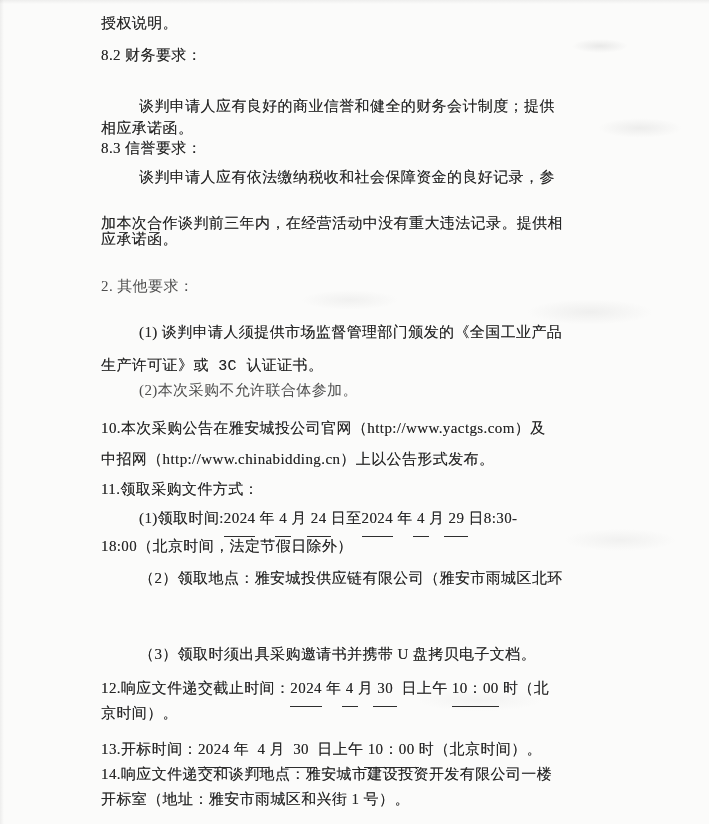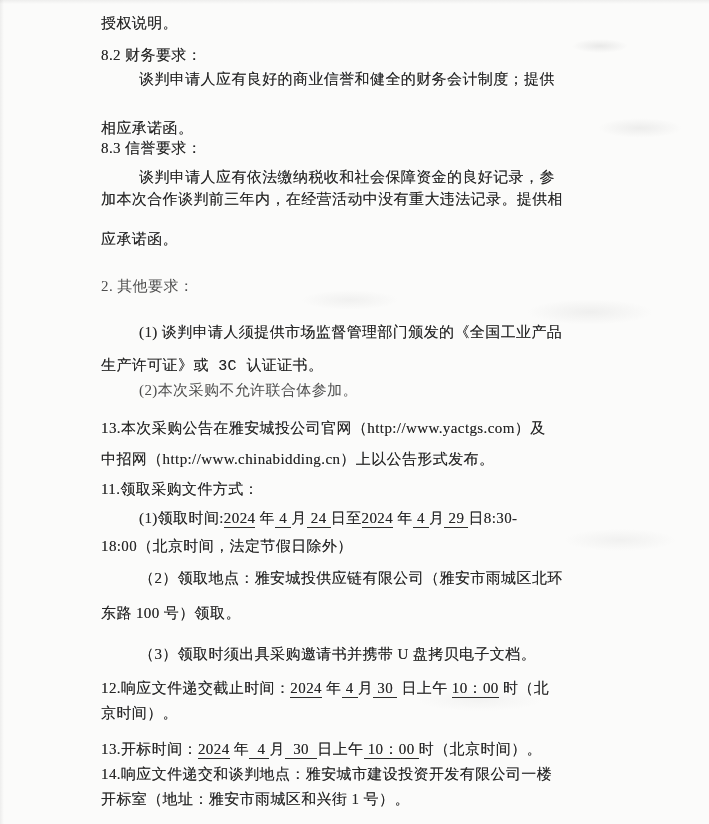--- a/index.html
+++ b/index.html
@@ -38,47 +38,46 @@
     font-size:15px;
     line-height:23px;
     letter-spacing:0.4px;
     color:#262626;
     text-shadow:0 0 0.4px rgba(40,40,40,.55);
   }
   .line.indent{ left:38px; }
   .line.light{ color:#4e4e4e; text-shadow:none; }
   .line .u{
     border-bottom:1.3px solid #2e2e2e;
-    padding-bottom:1px;
+    padding-bottom:10px;
   }
 </style>
 </head>
 <body>
 
 <div class="page">
   <div class="content">
       <div class="line" style="top: 12px;"><span>授权说明。</span></div>
       <div class="line" style="top: 44px;"><span>8.2 财务要求：</span></div>
-      <div class="line indent" style="top: 68px;"><span>谈判申请人应有良好的商业信誉和健全的财务会计制度；提供</span></div>
+      <div class="line indent" style="top: 95px;"><span>谈判申请人应有良好的商业信誉和健全的财务会计制度；提供</span></div>
       <div class="line" style="top: 117px;"><span>相应承诺函。</span></div>
       <div class="line" style="top: 137px;"><span>8.3 信誉要求：</span></div>
       <div class="line indent" style="top: 166px;"><span>谈判申请人应有依法缴纳税收和社会保障资金的良好记录，参</span></div>
-      <div class="line" style="top: 188px;"><span>加本次合作谈判前三年内，在经营活动中没有重大违法记录。提供相</span></div>
+      <div class="line" style="top: 212px;"><span>加本次合作谈判前三年内，在经营活动中没有重大违法记录。提供相</span></div>
       <div class="line" style="top: 228px;"><span>应承诺函。</span></div>
       <div class="line light" style="top: 275px;"><span>2. 其他要求：</span></div>
       <div class="line indent" style="top: 321px;"><span>(1) 谈判申请人须提供市场监督管理部门颁发的《全国工业产品</span></div>
       <div class="line" style="top: 355px; font-family: Liberation Mono, monospace;"><span>生产许可证》或 3C 认证证书。</span></div>
       <div class="line indent light" style="top: 379px;"><span>(2)本次采购不允许联合体参加。</span></div>
-      <div class="line" style="top: 417px;"><span>13.本次采购公告在雅安城投公司官网（http://www.yactgs.com）及</span></div>
+      <div class="line" style="top: 417px;"><span>10.本次采购公告在雅安城投公司官网（http://www.yactgs.com）及</span></div>
       <div class="line" style="top: 448px; text-align: right;"><span>中招网（http://www.chinabidding.cn）上以公告形式发布。</span></div>
       <div class="line" style="top: 478px;"><span>11.领取采购文件方式：</span></div>
       <div class="line indent" style="top: 507px;"><span>(1)领取时间:</span><span class="u">2024</span><span> 年</span><span class="u"> 4 </span><span>月</span><span class="u"> 24 </span><span>日至</span><span class="u">2024</span><span> 年</span><span class="u"> 4 </span><span>月</span><span class="u"> 29 </span><span>日8:30-</span></div>
       <div class="line" style="top: 535px;"><span>18:00（北京时间，法定节假日除外）</span></div>
       <div class="line indent" style="top: 567px;"><span>（2）领取地点：雅安城投供应链有限公司（雅安市雨城区北环</span></div>
-      <div class="line" style="top: 602px;"><span>东路 100 号）领取。</span></div>
       <div class="line indent" style="top: 643px;"><span>（3）领取时须出具采购邀请书并携带 U 盘拷贝电子文档。</span></div>
       <div class="line" style="top: 677px;"><span>12.响应文件递交截止时间：</span><span class="u">2024</span><span> 年</span><span class="u"> 4 </span><span>月</span><span class="u"> 30 </span><span> 日上午 </span><span class="u">10：00</span><span> 时（北</span></div>
       <div class="line" style="top: 702px;"><span>京时间）。</span></div>
       <div class="line" style="top: 738px;"><span>13.开标时间：</span><span class="u">2024</span><span> 年</span><span class="u">  4 </span><span>月</span><span class="u">  30  </span><span>日上午</span><span class="u"> 10：00 </span><span>时（北京时间）。</span></div>
       <div class="line" style="top: 763px;"><span>14.响应文件递交和谈判地点：雅安城市建设投资开发有限公司一楼</span></div>
       <div class="line" style="top: 788px;"><span>开标室（地址：雅安市雨城区和兴街 1 号）。</span></div>
     </div>
 </div>
 
 </body></html>

